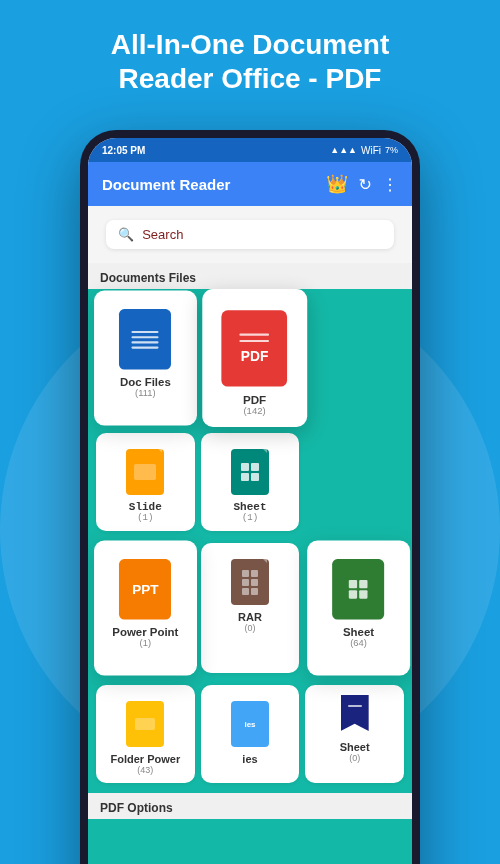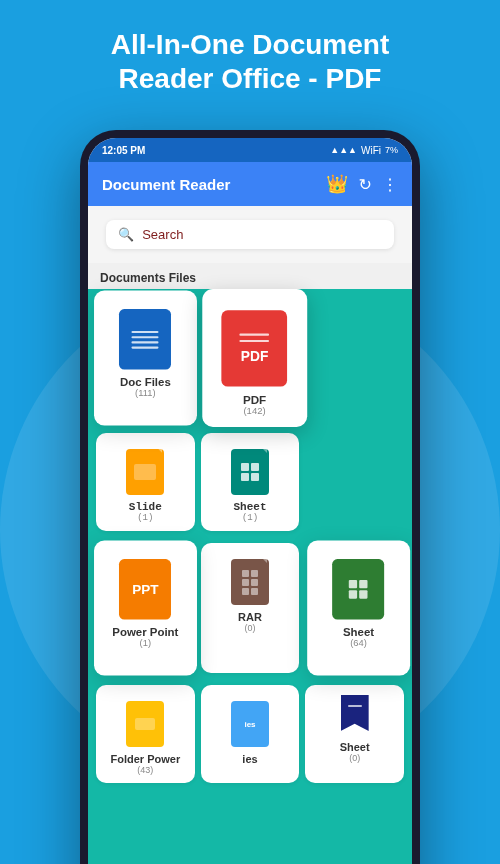--- a/index.html
+++ b/index.html
@@ -478,20 +478,21 @@
             <div style="width:32px;height:40px;margin-bottom:4px;">
               <div style="width:28px;height:36px;background:#1a237e;clip-path:polygon(0 0, 100% 0, 100% 100%, 50% 80%, 0 100%);margin:auto;display:flex;align-items:flex-start;justify-content:center;padding-top:6px;">
                 <div style="width:14px;height:2px;background:rgba(255,255,255,0.7);border-radius:1px;margin-top:4px;"></div>
               </div>
             </div>
             <span class="file-name">Sheet</span>
             <span class="file-count">(0)</span>
           </div>
         </div>
 
+        <div class="section-header" style="margin-top:6px;">PDF Options</div>
 
         <div class="files-grid" style="padding:4px 8px;">
           
           
 
           
           
 
           
           

